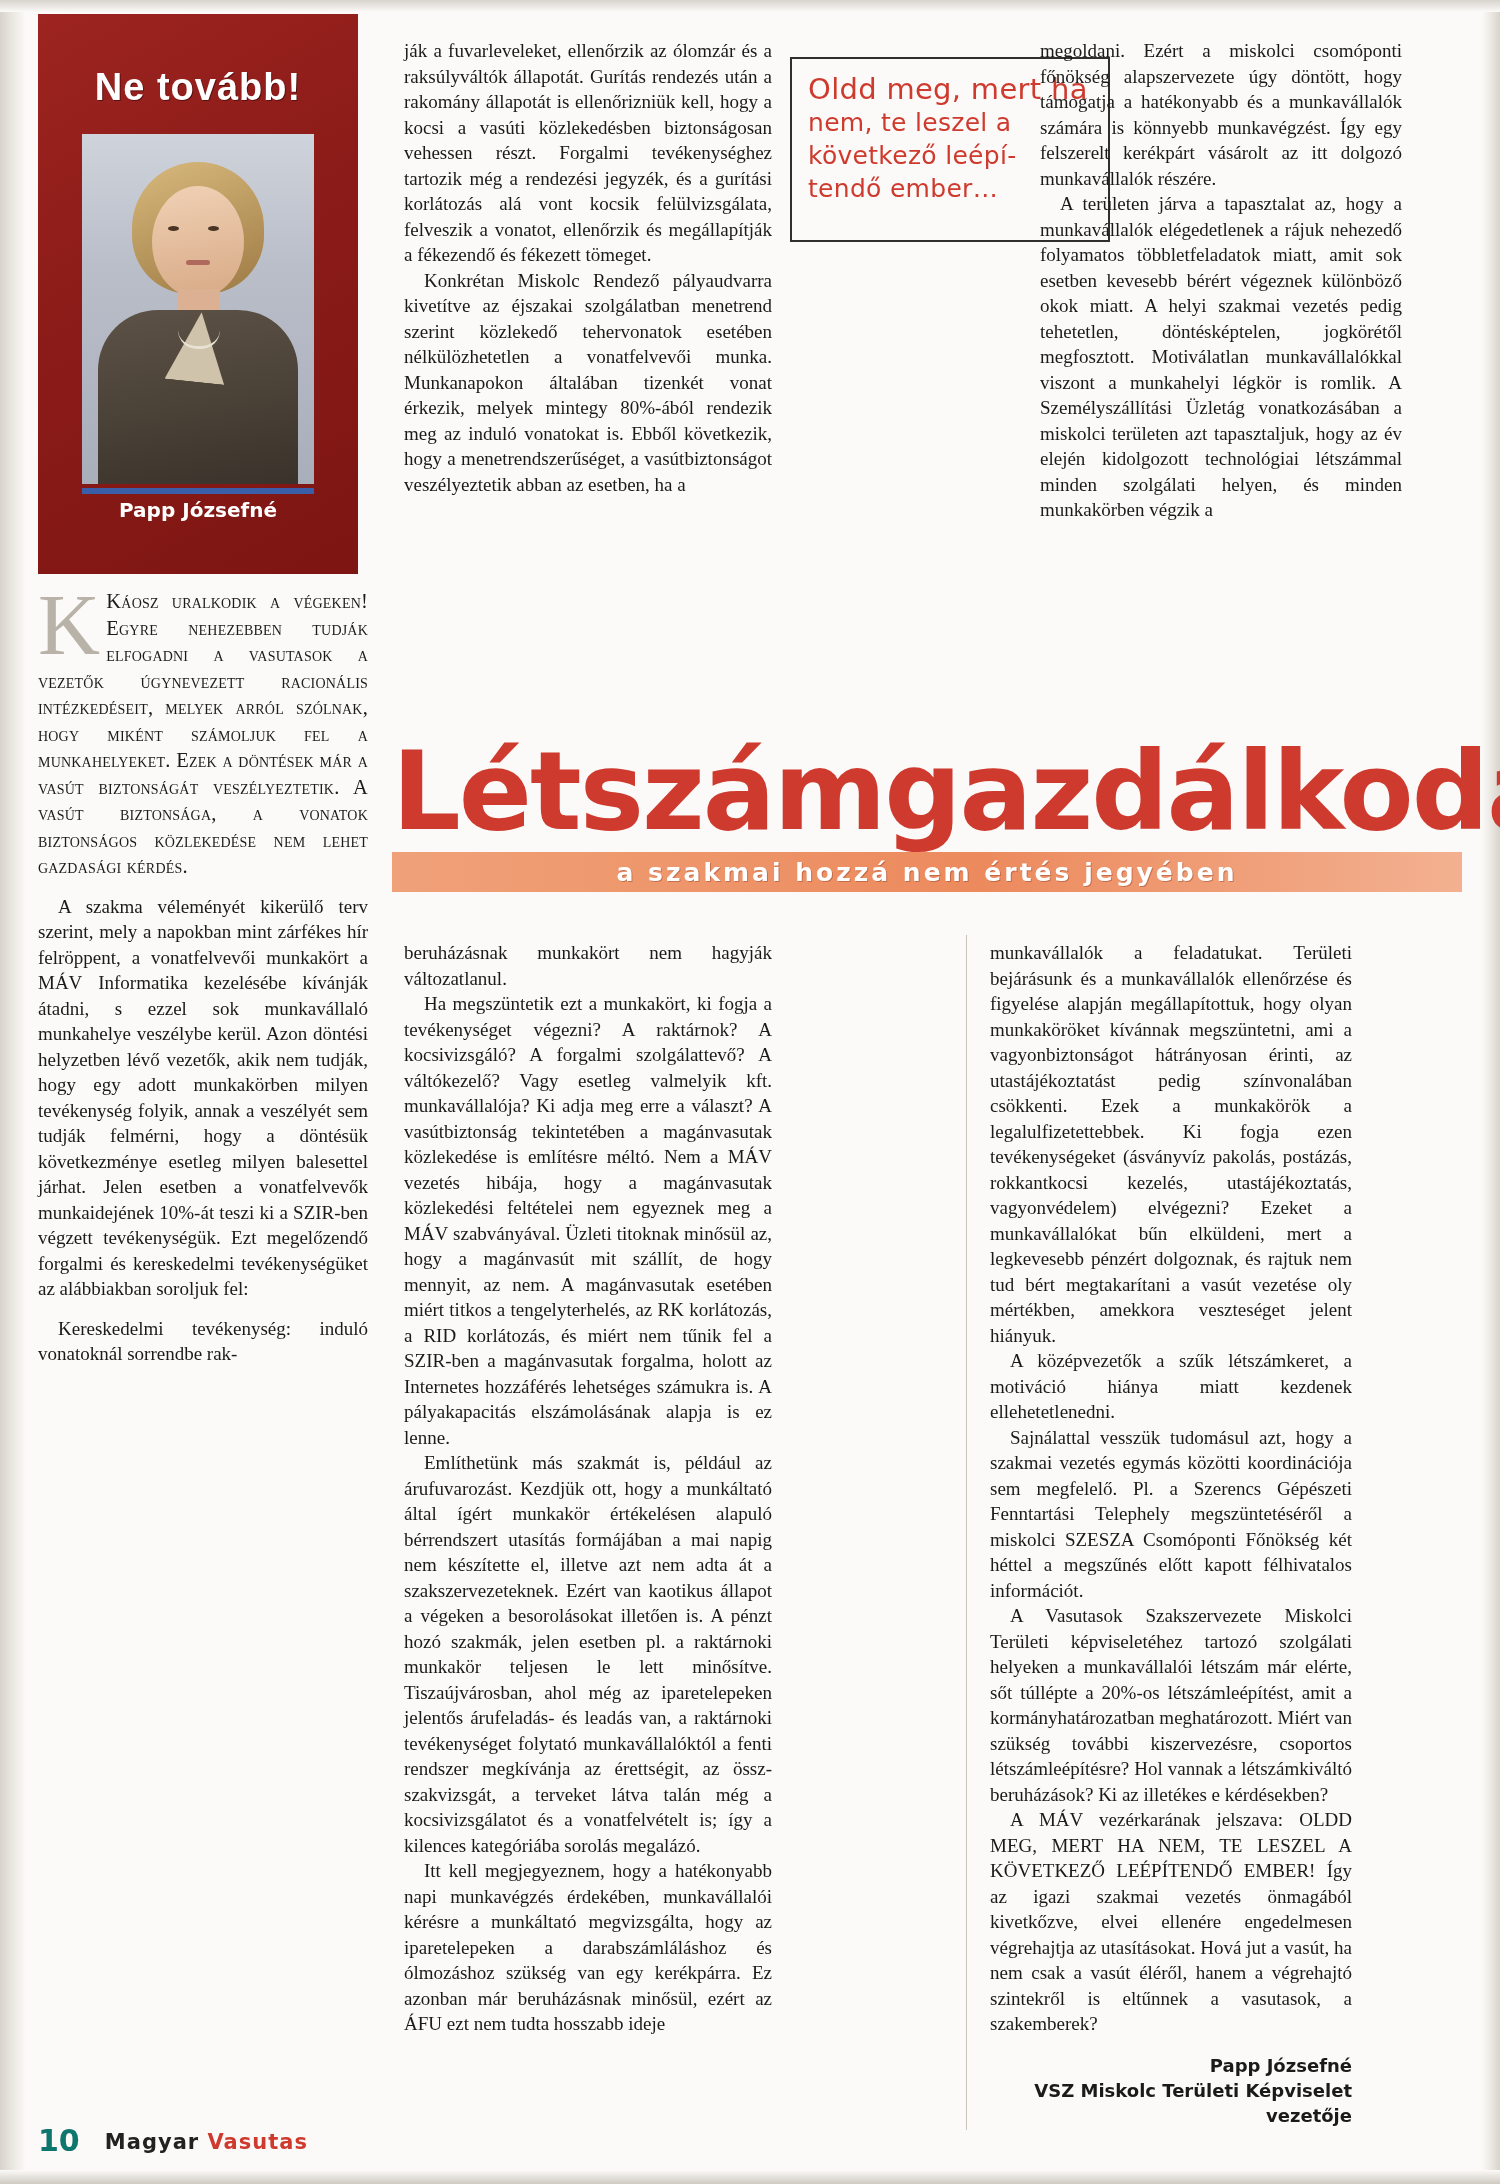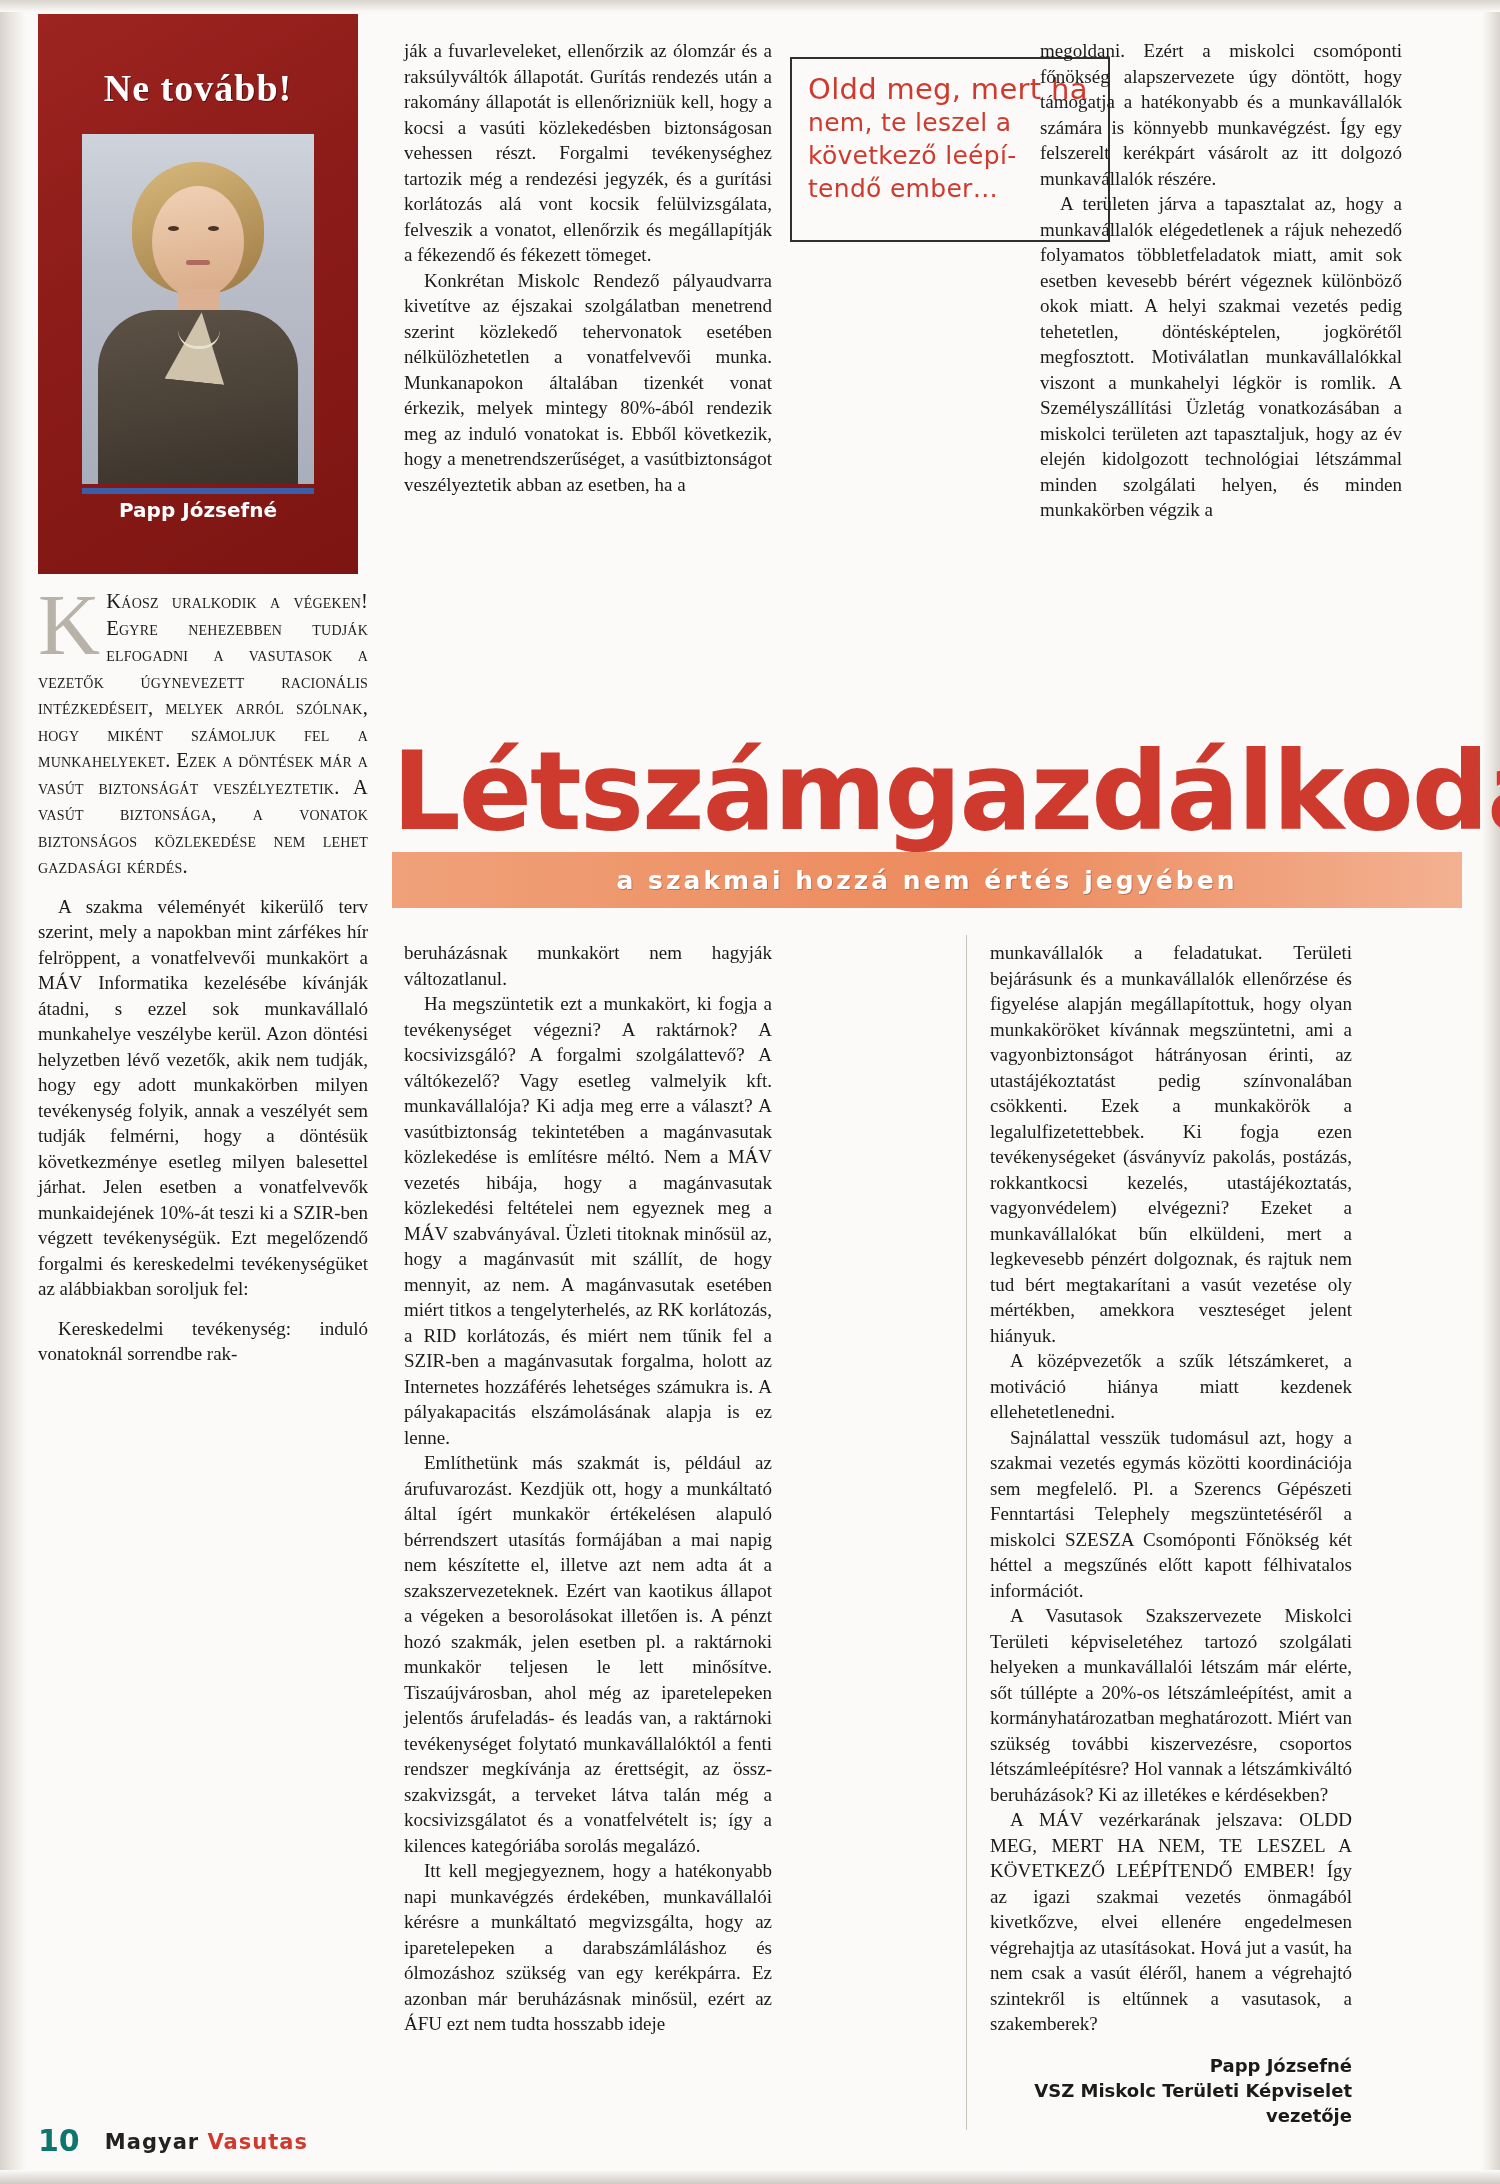--- a/index.html
+++ b/index.html
@@ -27,21 +27,21 @@
   .col-left{position:absolute;left:38px;top:14px;width:330px;}
   .portrait-box{
     position:relative;
     width:320px;height:560px;
     background:#8e1f1c;
     background:linear-gradient(150deg,#9d2420 0%,#8b1b18 45%,#7d1512 100%);
     padding:0;
   }
   .ne-tovabb{
     position:absolute;left:0;top:52px;width:320px;text-align:center;
-    color:#ffffff;font-family:Liberation Serif, serif;font-weight:bold;
+    color:#ffffff;font-family:Liberation Sans, sans-serif;font-weight:bold;
     font-size:38px;letter-spacing:1px;
     text-shadow:1px 1px 0 #5c0f0d;
   }
   .photo-frame{
     position:absolute;left:44px;top:120px;width:232px;height:350px;
     background:#bdbdc6;
     overflow:hidden;
   }
   .photo{
     position:absolute;inset:0;
@@ -130,21 +130,21 @@
     font-weight:bold;
     font-size:108px;
     line-height:104px;
     color:#cf3a2e;
     letter-spacing:-2px;
     margin:0;
     white-space:nowrap;
   }
   .subbar{
     margin-top:8px;
-    height:56px;
+    height:40px;
     background:#ef9a74;
     background:linear-gradient(90deg,#f0a179 0%,#ec8a5d 55%,#f3b191 100%);
     display:flex;align-items:center;justify-content:center;text-align:right;
   }
   .subbar span{
     font-family:"DejaVu Sans", sans-serif;
     font-size:25px;
     letter-spacing:3px;
     color:#ffffff;
     font-weight:bold;

